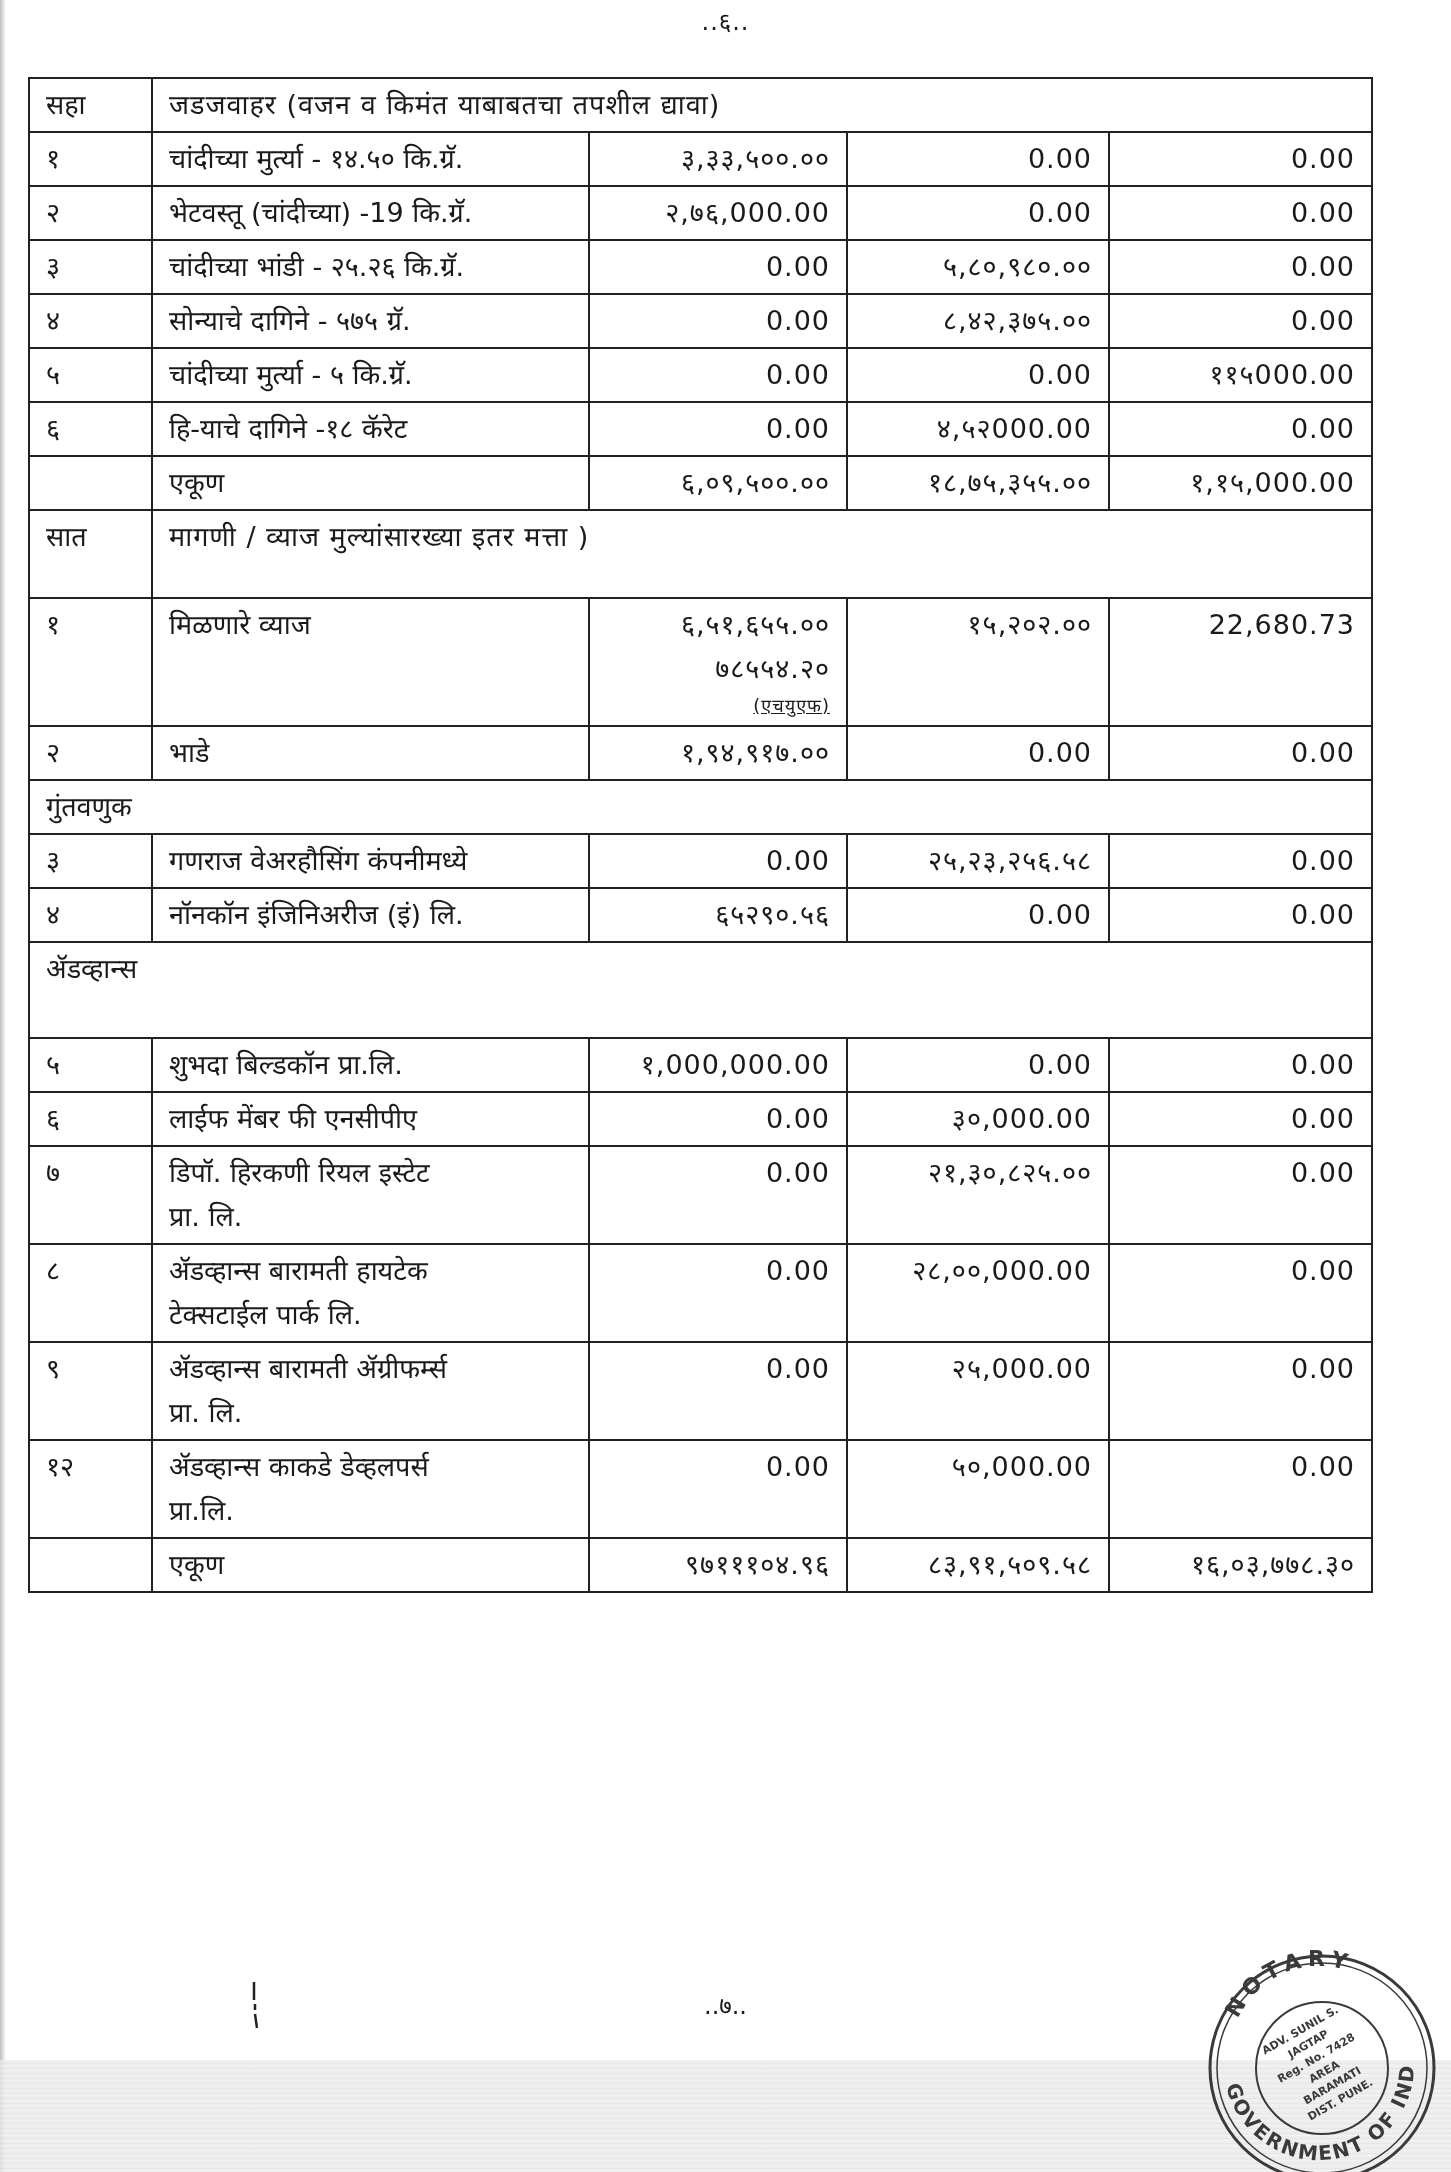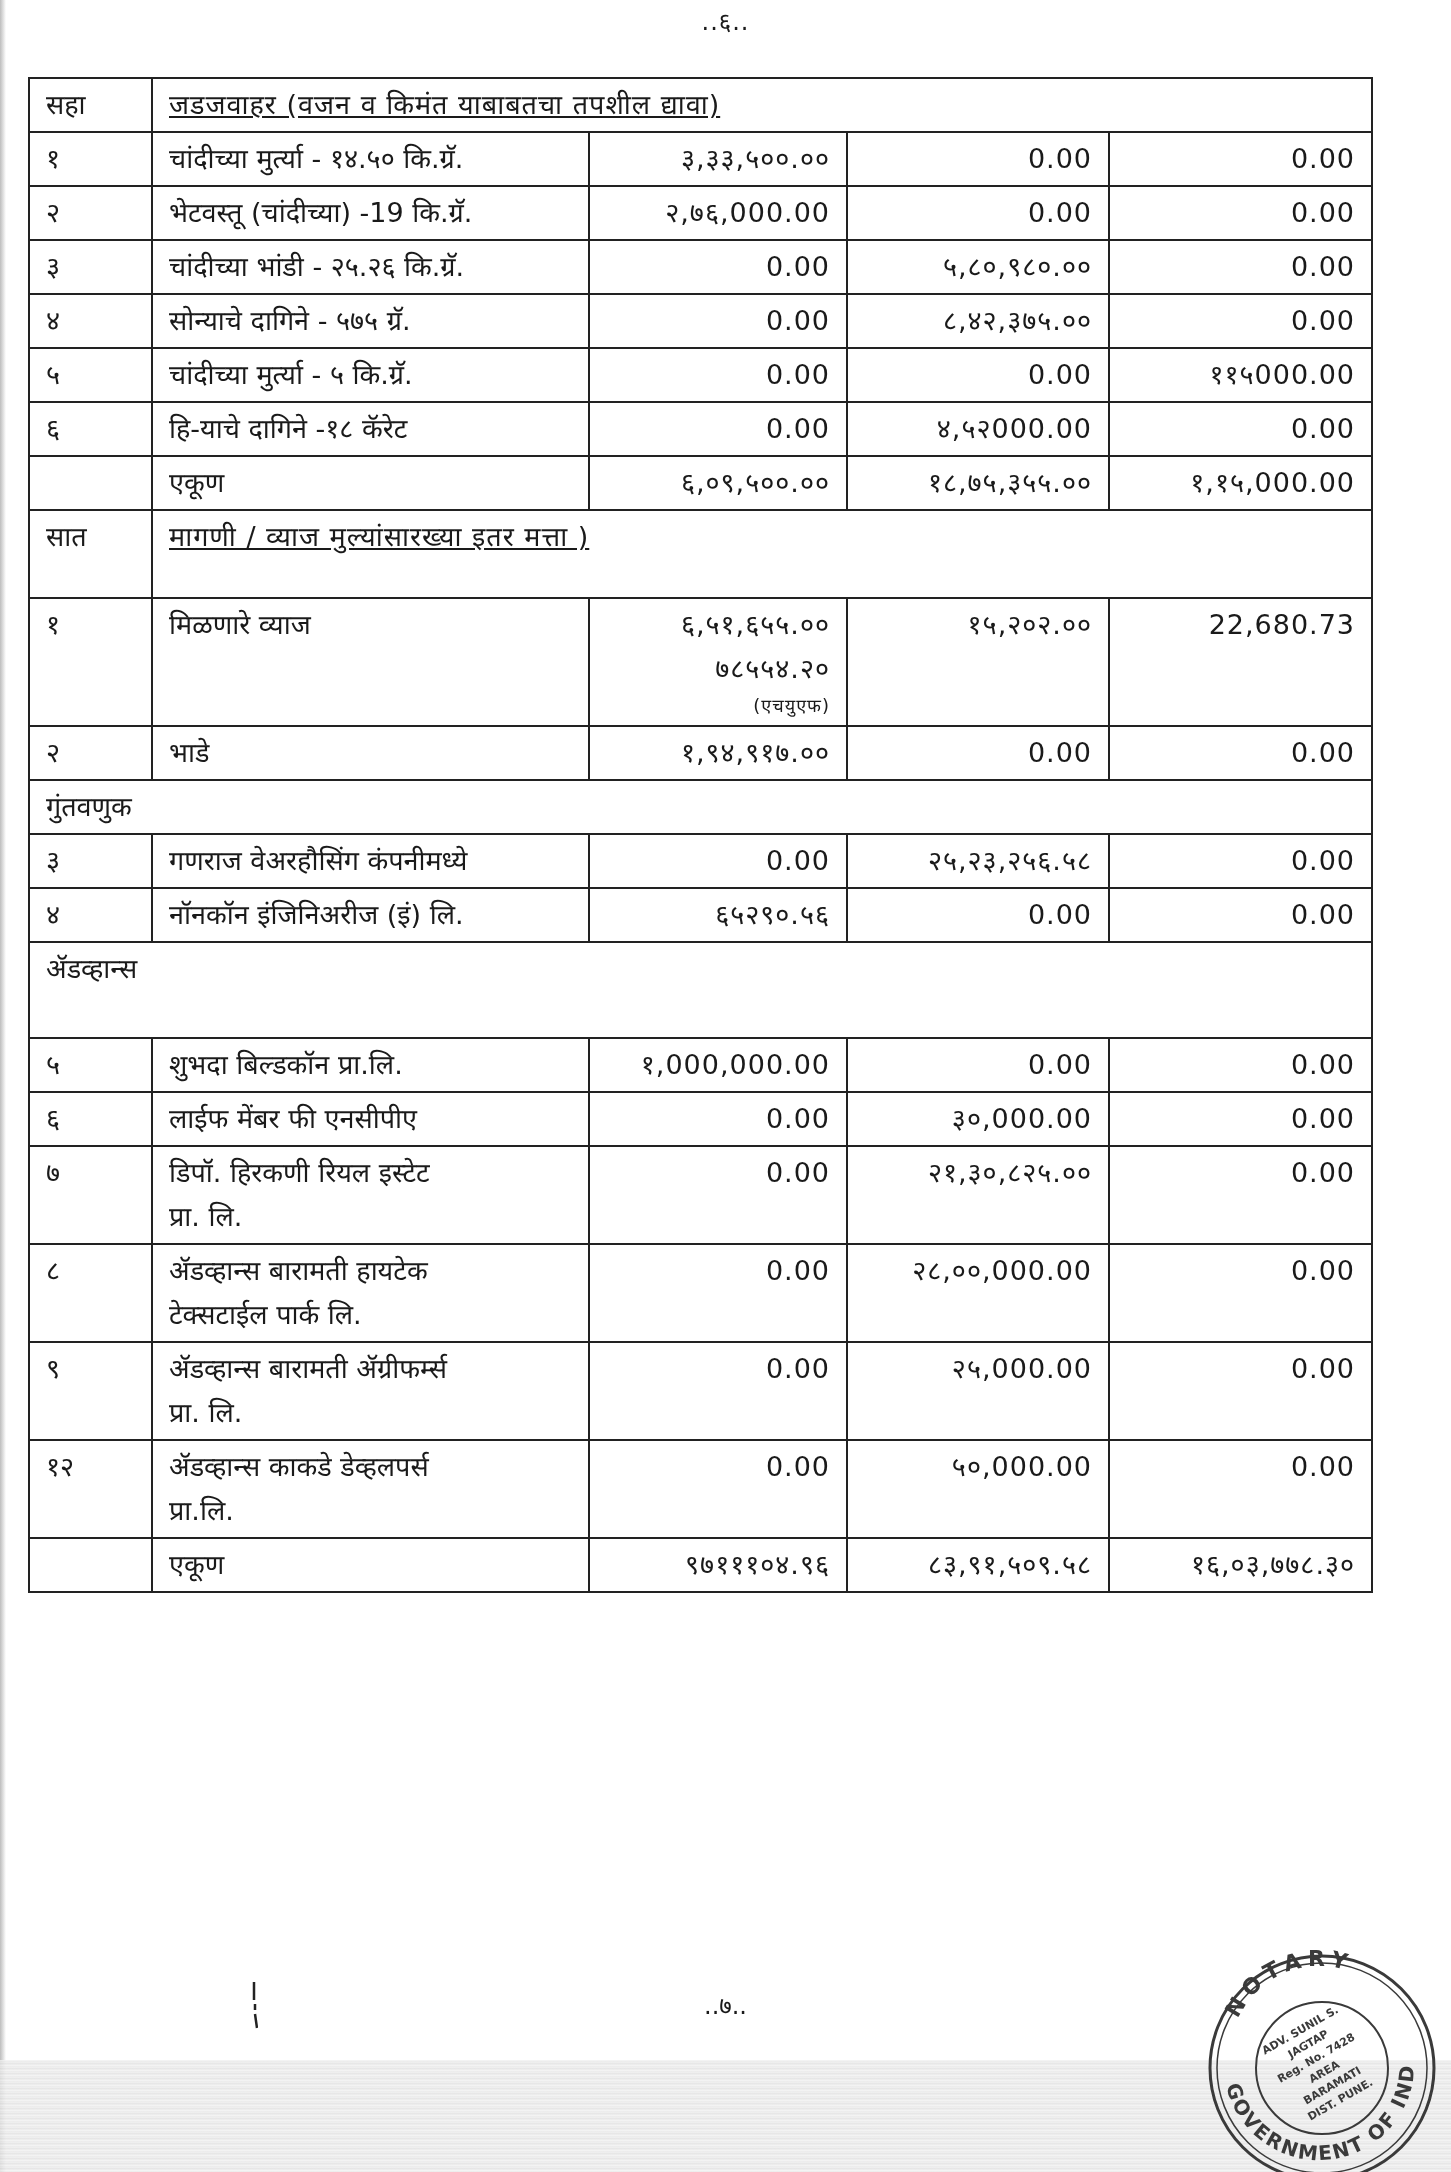--- a/index.html
+++ b/index.html
@@ -41,25 +41,25 @@
     line-height: 44px;
   }
   col.c-no { width: 123px; }
   col.c-desc { width: 437px; }
   col.c-a { width: 258px; }
   col.c-b { width: 262px; }
   col.c-c { width: 263px; }
   td.num { text-align: right; padding-right: 20px; font-size: 26px; letter-spacing: 1px; }
   td.sno { font-size: 28px; padding-left: 14px; }
   td.section-no { font-size: 32px; }
-  td.section-title { font-size: 32px; letter-spacing: 1px; text-decoration: underline; }
+  td.section-title { font-size: 32px; letter-spacing: 1px; }
   tr.section-tall td { height: 78px; margin-top: 24px; }
   td.full-section { font-size: 32px; padding-left: 14px; height: 40px; border-radius: 7px; }
   tr.advance-section td.full-section { height: 86px; }
-  .note { display: block; font-size: 18px; line-height: 30px; }
+  .note { display: block; font-size: 18px; line-height: 30px; text-decoration: underline; }
   .stamp {
     position: absolute; left: 1200px; top: 1950px; width: 238px; height: 222px;
   }
 </style>
 </head>
 <body>
 
 <div class="left-edge"></div>
 <div class="page-bottom-grain"></div>
 

